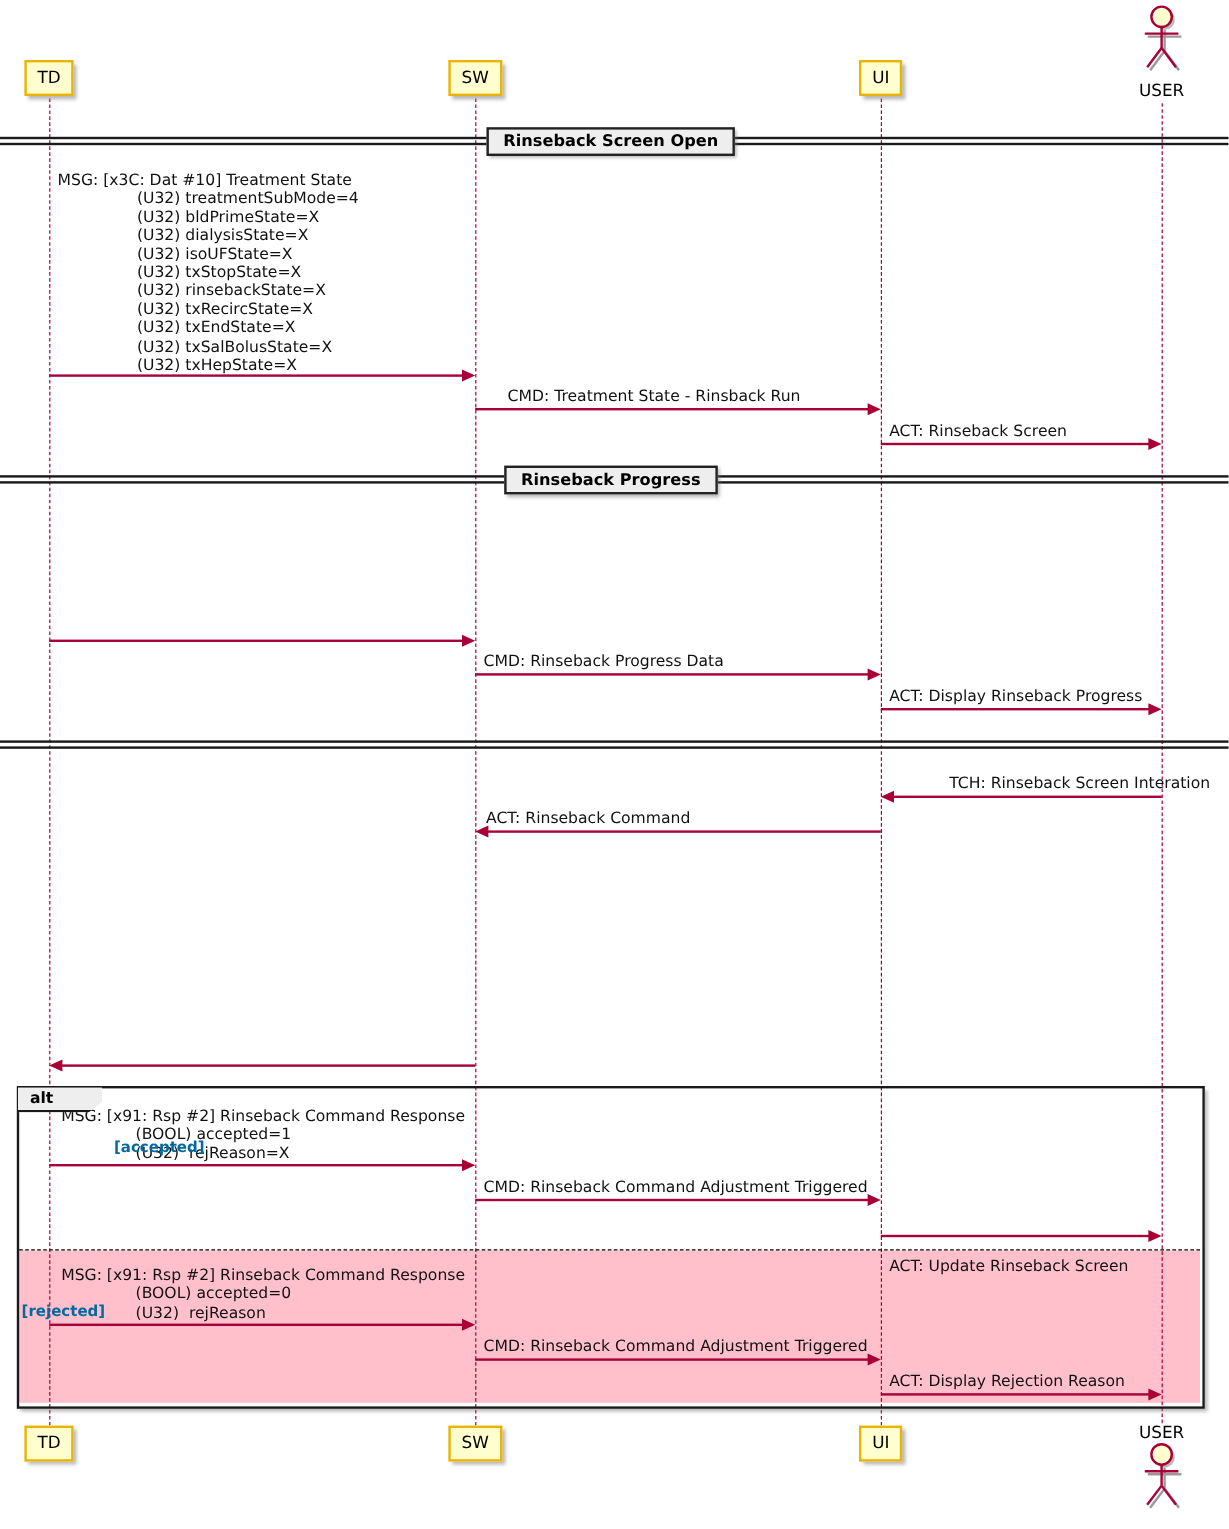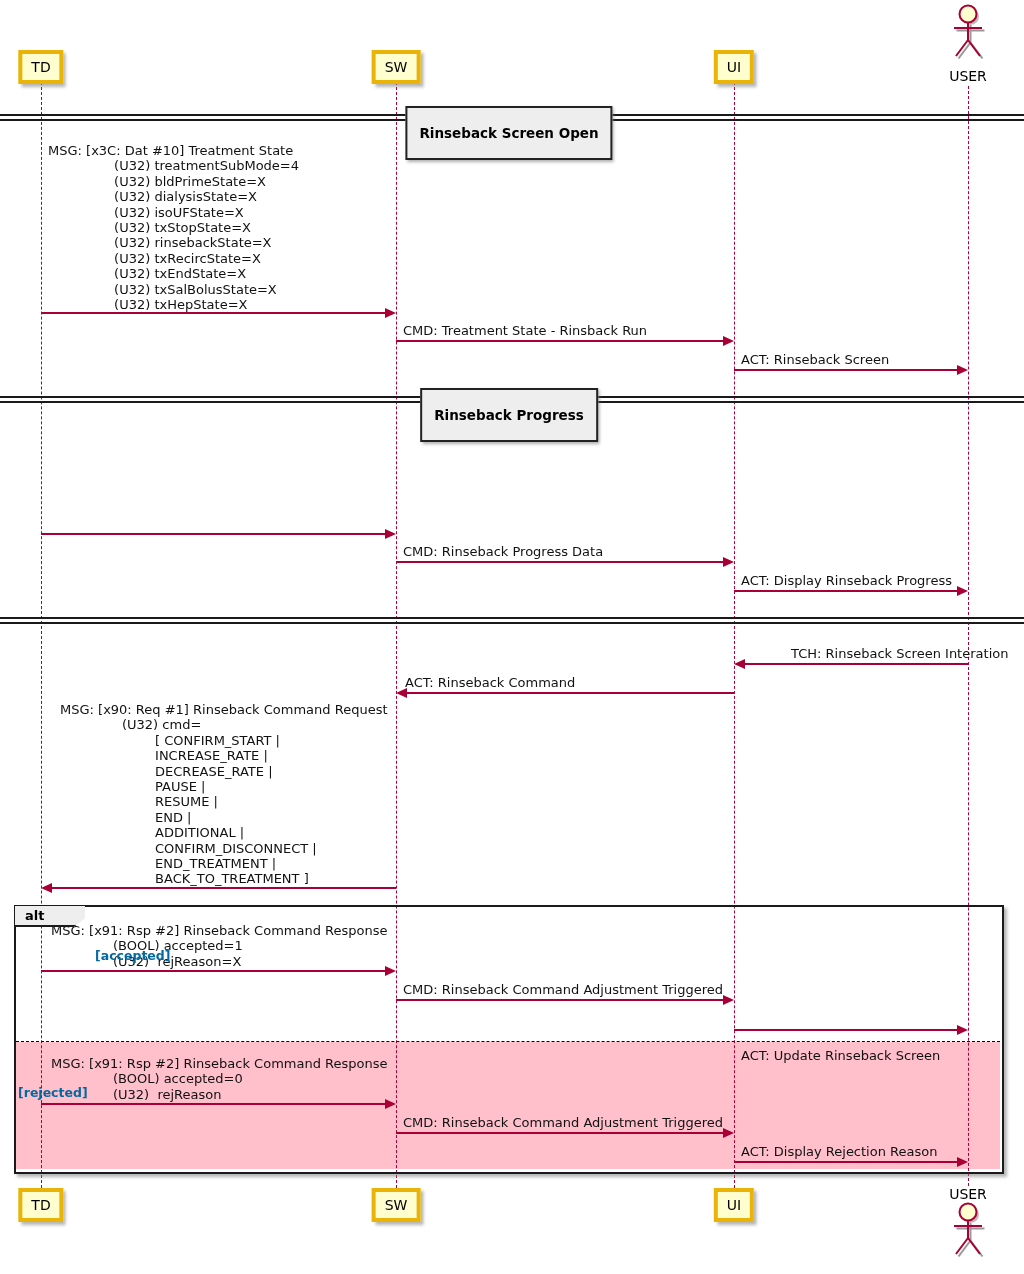--- a/index.html
+++ b/index.html
@@ -1,23 +1,23 @@
 <!DOCTYPE html>
 <html><head>
 <meta charset="utf-8">
 <style>
   html,body{margin:0;padding:0;background:#fff;}
   #diagram{position:relative;width:1024px;height:1274px;background:#fff;overflow:hidden;
            font-family:"DejaVu Sans","Liberation Sans",sans-serif;color:#111;}
   .lifeline{position:absolute;width:0;border-left:1px dashed #A80036;z-index:2;}
   .divline{position:absolute;left:0;width:1024px;height:2px;background:#1a1a1a;z-index:2;}
   .divlabel{position:absolute;transform:translateX(-50%);background:#EEEEEE;border:2px solid #222;
-            padding:17px 12px;font-weight:bold;font-size:13.5px;color:#000;z-index:3;
+            padding:2px 12px;font-weight:bold;font-size:13.5px;color:#000;z-index:3;
             box-shadow:2px 2px 3px rgba(120,120,120,.6);white-space:nowrap;}
-  .pbox{position:absolute;transform:translateX(-50%);background:#FEFECE;border:4px solid #eab308;
+  .pbox{position:absolute;transform:translateX(-50%);background:#FEFECE;border:2px solid #eab308;
         padding:5px 9px;font-size:14px;color:#000;z-index:4;box-shadow:3px 3px 3px rgba(120,120,120,.55);}
   .actor-label{position:absolute;transform:translateX(-50%);font-size:14px;color:#000;z-index:4;white-space:nowrap;}
   .actor-svg{position:absolute;z-index:4;}
   .msgtext{position:absolute;font-size:13px;line-height:15.4px;white-space:pre;color:#111;z-index:3;}
   .aline{position:absolute;height:2px;background:#A80036;z-index:3;}
   .ahead-r{position:absolute;width:0;height:0;border-top:5px solid transparent;
            border-bottom:5px solid transparent;border-left:11px solid #A80036;z-index:3;}
   .ahead-l{position:absolute;width:0;height:0;border-top:5px solid transparent;
            border-bottom:5px solid transparent;border-right:11px solid #A80036;z-index:3;}
   .altframe{position:absolute;left:14px;top:905px;width:986px;height:265px;border:2px solid #1a1a1a;
@@ -80,21 +80,21 @@
                 (U32) isoUFState=X
                 (U32) txStopState=X
                 (U32) rinsebackState=X
                 (U32) txRecircState=X
                 (U32) txEndState=X
                 (U32) txSalBolusState=X
                 (U32) txHepState=X</div>
   <div class="aline" style="left:41px;top:312px;width:351px;"></div>
   <div class="ahead-r" style="left:385px;top:308px;"></div>
 
-  <div class="msgtext" style="left:403px;top:323px;">CMD: Treatment State - Rinsback Run</div>
+  <div class="msgtext" style="left:423px;top:323px;">CMD: Treatment State - Rinsback Run</div>
   <div class="aline" style="left:396px;top:340px;width:334px;"></div>
   <div class="ahead-r" style="left:723px;top:336px;"></div>
 
   <div class="msgtext" style="left:741px;top:352px;">ACT: Rinseback Screen</div>
   <div class="aline" style="left:734px;top:369px;width:230px;"></div>
   <div class="ahead-r" style="left:957px;top:365px;"></div>
 
   <div class="aline" style="left:41px;top:533px;width:351px;"></div>
   <div class="ahead-r" style="left:385px;top:529px;"></div>
 
@@ -107,32 +107,20 @@
   <div class="ahead-r" style="left:957px;top:586px;"></div>
 
   <div class="msgtext" style="left:791px;top:646px;">TCH: Rinseback Screen Interation</div>
   <div class="aline" style="left:738px;top:663px;width:230px;"></div>
   <div class="ahead-l" style="left:734px;top:659px;"></div>
 
   <div class="msgtext" style="left:405px;top:675px;">ACT: Rinseback Command</div>
   <div class="aline" style="left:400px;top:692px;width:334px;"></div>
   <div class="ahead-l" style="left:396px;top:688px;"></div>
 
-  <div class="msgtext" style="left:60px;top:702px;">MSG: [x90: Req #1] Rinseback Command Request
-               (U32) cmd=
-                       [ CONFIRM_START |
-                       INCREASE_RATE |
-                       DECREASE_RATE |
-                       PAUSE |
-                       RESUME |
-                       END |
-                       ADDITIONAL |
-                       CONFIRM_DISCONNECT |
-                       END_TREATMENT |
-                       BACK_TO_TREATMENT ]</div>
   <div class="aline" style="left:45px;top:887px;width:351px;"></div>
   <div class="ahead-l" style="left:41px;top:883px;"></div>
 
   <div class="msgtext" style="left:51px;top:923px;">MSG: [x91: Rsp #2] Rinseback Command Response
                (BOOL) accepted=1
                (U32)  rejReason=X</div>
   <div class="aline" style="left:41px;top:970px;width:351px;"></div>
   <div class="ahead-r" style="left:385px;top:966px;"></div>
 
   <div class="msgtext" style="left:403px;top:982px;">CMD: Rinseback Command Adjustment Triggered</div>

